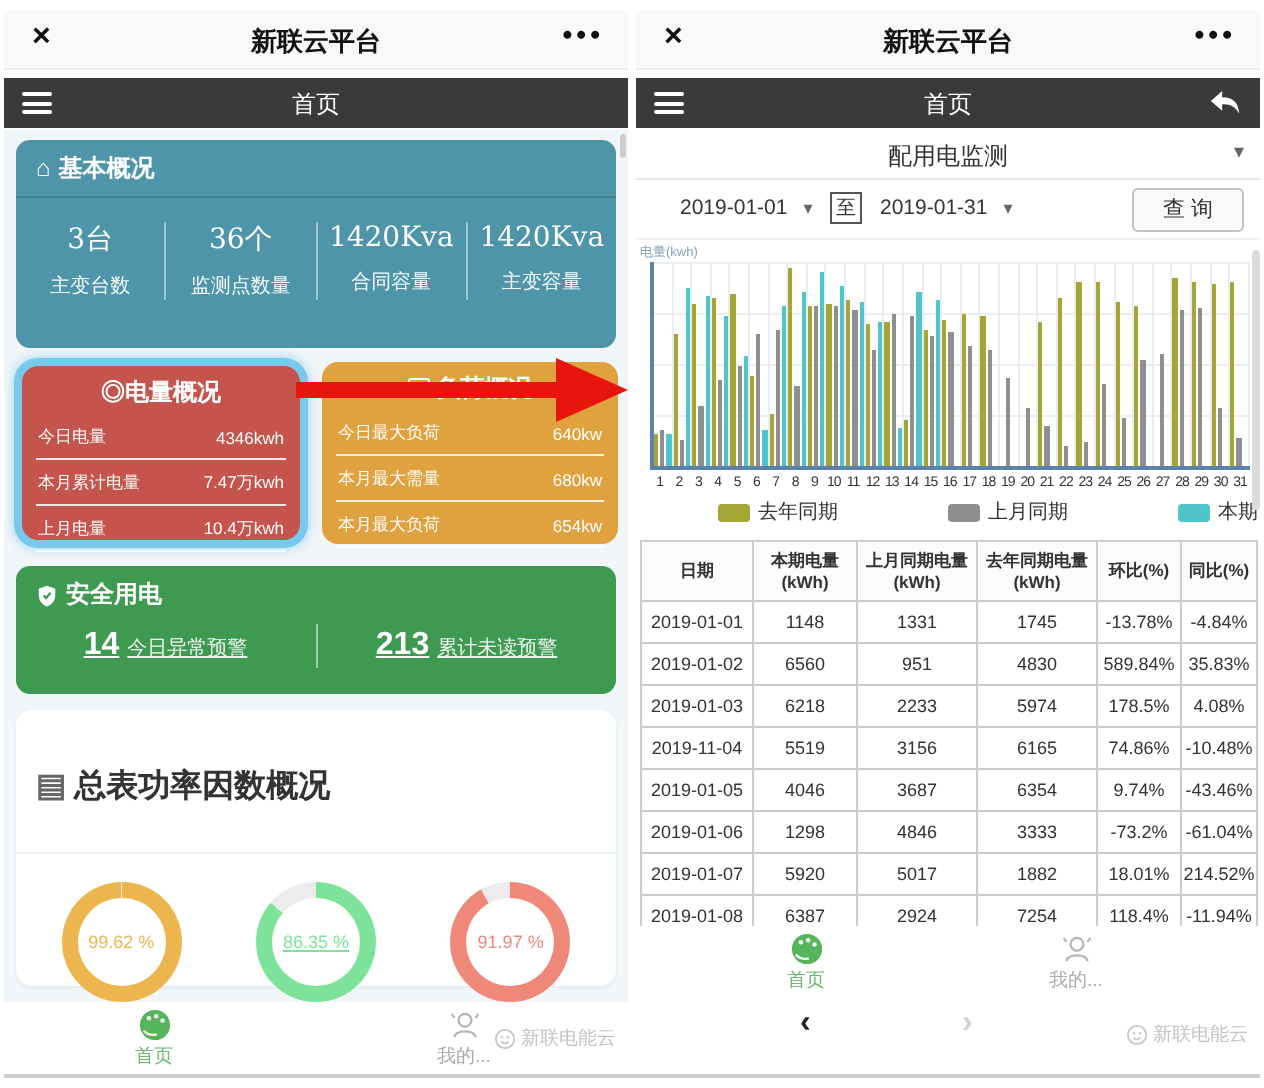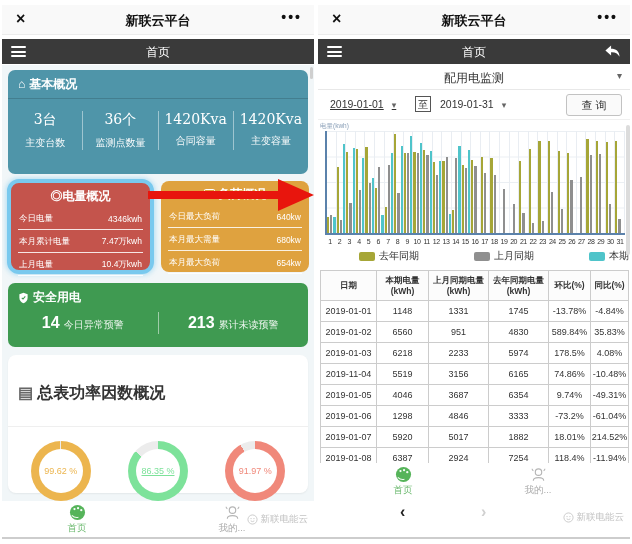--- a/index.html
+++ b/index.html
@@ -40,21 +40,21 @@
   .load-card { position:absolute; left:159px; top:4px; width:148px; height:91px; background:#dfa23f; color:#fff; border-radius:8px; }
   .mini-head { text-align:center; font-size:12px; font-weight:bold; padding:5px 0 2px; }
   .mini-rows { padding:0 7px; }
   .mini-row { display:flex; justify-content:space-between; align-items:center; border-bottom:1px solid rgba(255,255,255,.85); padding:6px 1px 4px; }
   .mini-row .l { font-size:8.5px; }
   .mini-row .v { font-size:8.5px; }
 
   .safety-card { position:absolute; left:6px; right:6px; top:218px; height:64px; background:#3f9a51; color:#fff; }
   .safety-head { padding:6px 10px 2px; font-size:12px; font-weight:bold; display:flex; align-items:center; gap:4px; }
   .safety-stats { display:flex; margin-top:4px; }
-  .sstat { flex:1; text-align:center; border-right:1px solid rgba(255,255,255,.5); padding:2px 0; }
+  .sstat { flex:1; text-align:center; border-right:1px solid rgba(255,255,255,.5); padding:2px 0;text-decoration:underline; }
   .sstat:last-child { border-right:none; }
   .sstat .v { font-size:16px; font-weight:bold; }
   .sstat .l { font-size:10px; opacity:.9; margin-left:4px; }
 
   .pf-card { position:absolute; left:6px; right:6px; top:290px; height:138px; background:#fff; border-radius:8px; box-shadow:0 1px 2px rgba(0,0,0,.06); }
   .pf-head { padding:8px 10px 22px; font-size:16px; font-weight:bold; color:#333; border-bottom:1px solid #efefef;margin-top:20px; }
   .pf-head .ci { color:#666; margin-right:4px; }
   .gauges { display:flex; padding:14px 4px 0; }
   .gauge { flex:1; text-align:center; }
   .donut { position:relative; width:60px; height:60px; border-radius:50%; margin:0 auto; }
@@ -72,21 +72,21 @@
   .watermark { position:absolute; display:flex; align-items:center; gap:3px; color:#c3c3c3; font-size:9.5px; }
   .wm-l { right:6px; bottom:10px; }
 
   
   .select-row { position:relative; height:26px; background:#fff; border-bottom:1px solid #e8e8e8; }
   .select-row .sv { position:absolute; left:0; right:0; top:6px; text-align:center; font-size:12px; color:#333; }
   .select-row .caret { position:absolute; right:8px; top:6px; color:#666; font-size:10px; }
   .date-row { position:relative; height:30px; background:#fff; border-bottom:1px solid #f0f0f0; }
   .date-field { position:absolute; top:8px; font-size:10.5px; color:#333; }
   .date-field .caret { color:#666; font-size:9px; margin-left:8px; }
-  .df-from { left:12px;text-decoration:underline; } .df-to { left:122px; }
+  .df-from { left:22px; } .df-to { left:122px; }
   .zhi-box { position:absolute; left:97px; top:6px; width:16px; height:16px; border:1px solid #555; font-size:10px; text-align:center; line-height:15px; color:#333; }
   .query-btn { position:absolute; right:8px; top:4px; width:56px; height:22px; border:1px solid #c2c2c2; border-radius:3px; background:#fafafa; font-size:11px; color:#333; text-align:center; line-height:20px; }
 
   
   .chart-box { position:relative; height:148px; background:#fff; }
   .ylab { position:absolute; left:2px; top:2px; font-size:6.5px; color:#8ba0b8; }
   .plot { position:absolute; left:7px; right:5px; top:11px; height:104px;
           border-left:2px solid #5b82ab; border-bottom:2px solid #5b82ab;
           background-image:linear-gradient(#ebeff3 1px, transparent 1px); background-size:100% 25%; }
   .bars { position:absolute; left:0; right:0; top:0; bottom:0; display:flex; align-items:flex-end; }
@@ -591,21 +591,21 @@
             <td>6165</td>
             <td>74.86%</td>
             <td>-10.48%</td>
           </tr>
           <tr>
             <td>2019-01-05</td>
             <td>4046</td>
             <td>3687</td>
             <td>6354</td>
             <td>9.74%</td>
-            <td>-49.31%</td>
+            <td>-43.46%</td>
           </tr>
           <tr>
             <td>2019-01-06</td>
             <td>1298</td>
             <td>4846</td>
             <td>3333</td>
             <td>-73.2%</td>
             <td>-61.04%</td>
           </tr>
           <tr>

